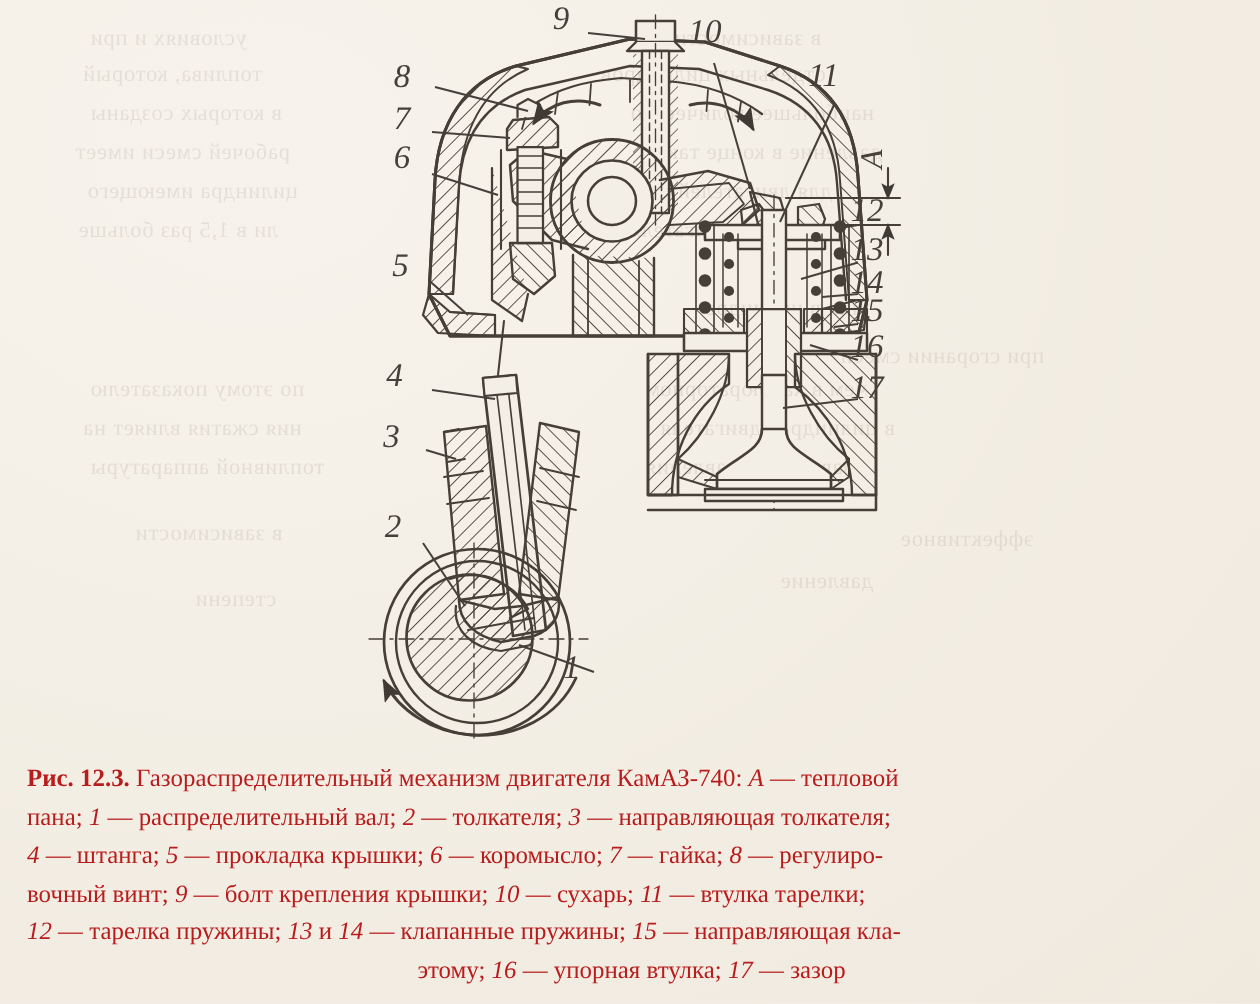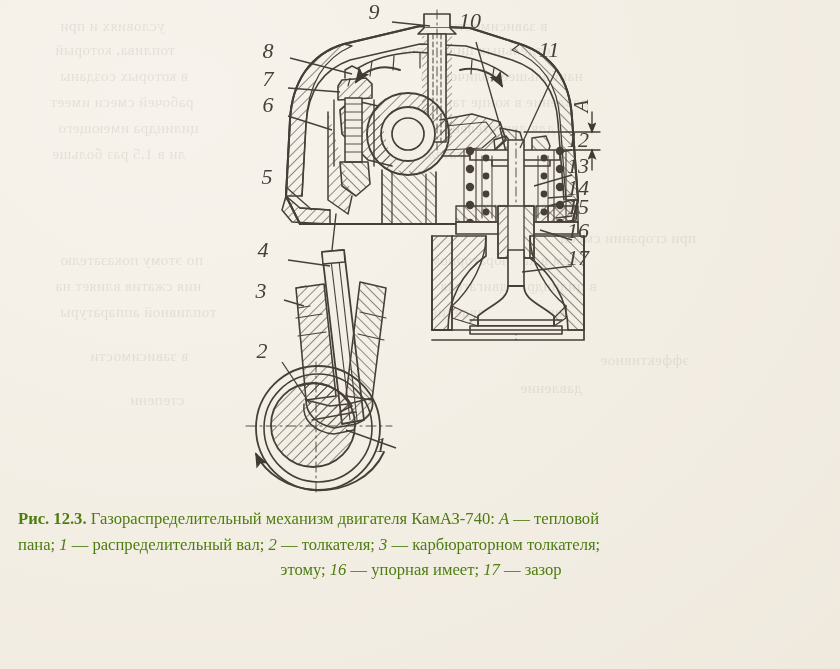--- a/index.html
+++ b/index.html
@@ -35,21 +35,21 @@
   #figure{
     position:absolute;left:0;top:0;width:840px;height:500px;
   }
   #figure svg{display:block;}
   
   #caption{
     position:absolute;left:18px;top:506px;width:806px;
     color:#4a4views;
   }
   #caption{
-    color:#4d7c0f;
+    color:#b91c1c;
     font-size:16.6px;
     line-height:25.6px;
     text-align:justify;
     text-justify:inter-word;
   }
   #caption .ln{display:block;white-space:nowrap;}
   #caption .ln.just{
     display:flex;justify-content:space-between;
   }
   #caption .last{text-align:center;display:block;}
@@ -334,15 +334,18 @@
 </svg>
 </div>
 
 <div id="caption">
   <span class="ln just">
     <span><b>Рис. 12.3.</b>
     <span>Газораспределительный механизм двигателя КамАЗ-740:</span>
     <i>A</i>
     <span>— тепловой</span></span>
   </span>
-  <span class="ln" id="cl2"><span>пана; </span><i>1</i><span> — распределительный вал; </span><i>2</i><span> — толкателя; </span><i>3</i><span> — карбюраторном толкателя;</span></span>
-  <span class="last" id="cl6"><span>этому; </span><i>16</i><span> — упорная имеет; </span><i>17</i><span> — зазор</span></span>
+  <span class="ln" id="cl2"><span>пана; </span><i>1</i><span> — распределительный вал; </span><i>2</i><span> — толкателя; </span><i>3</i><span> — направляющая толкателя;</span></span>
+  <span class="ln" id="cl3"><i>4</i><span> — штанга; </span><i>5</i><span> — прокладка крышки; </span><i>6</i><span> — коромысло; </span><i>7</i><span> — гайка; </span><i>8</i><span> — регулиро-</span></span>
+  <span class="ln" id="cl4"><span>вочный винт; </span><i>9</i><span> — болт крепления крышки; </span><i>10</i><span> — сухарь; </span><i>11</i><span> — втулка тарелки;</span></span>
+  <span class="ln" id="cl5"><i>12</i><span> — тарелка пружины; </span><i>13</i><span> и </span><i>14</i><span> — клапанные пружины; </span><i>15</i><span> — направляющая кла-</span></span>
+  <span class="last" id="cl6"><span>этому; </span><i>16</i><span> — упорная втулка; </span><i>17</i><span> — зазор</span></span>
 </div>
 
 </body></html>

